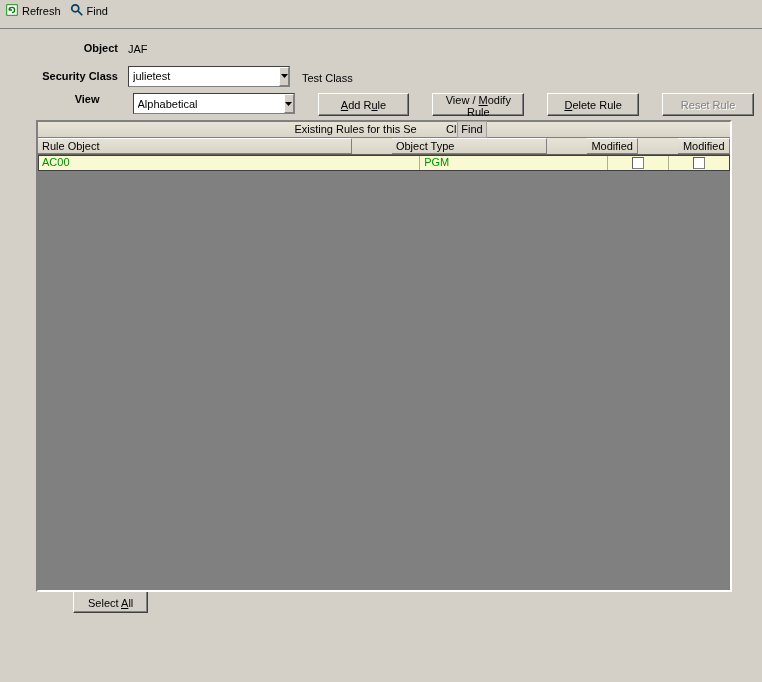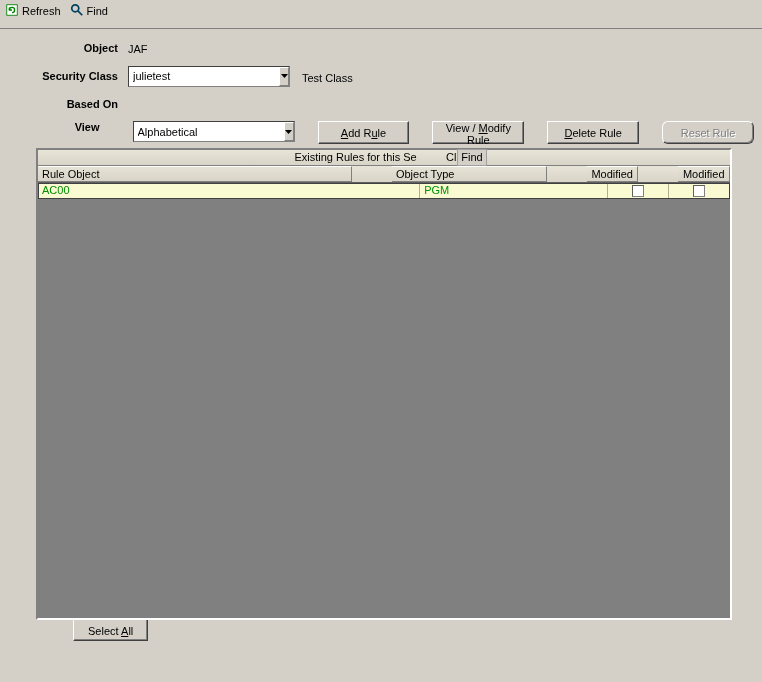--- a/index.html
+++ b/index.html
@@ -96,21 +96,20 @@
       border-right-color: #404040;
       border-bottom-color: #404040;
       box-shadow: inset -1px -1px 0 #808080;
       font: inherit;
       cursor: pointer;
     }
     .action-btn:disabled {
       color: #808080;
       text-shadow: 1px 1px 0 #fff;
       cursor: default;
-      border-radius: 6px;
     }
     .table-container {
       margin: 0 22px 0 28px;
       border: 2px solid #fff;
       border-top-color: #808080;
       border-left-color: #808080;
       background: #808080;
       height: 472px;
       position: relative;
     }
@@ -246,24 +245,20 @@
       <input type="text" value="julietest" style="">
       <div class="combo-btn">
         <svg width="7" height="4" viewBox="0 0 7 4">
             <path d="M0 0 L7 0 L3.5 4 Z" fill="#000"></path>
           </svg>
       </div>
     </div>
     <div class="sc-extra">Test Class</div>
   </div>
 
-  <div class="form-row">
-    <div class="form-label">Based On</div>
-    <div class="form-value"></div>
-  </div>
 
   <div class="view-row">
     <div class="form-label">View</div>
     <div class="combo">
       <input type="text" value="Alphabetical" style="">
       <div class="combo-btn">
         <svg width="7" height="4" viewBox="0 0 7 4">
             <path d="M0 0 L7 0 L3.5 4 Z" fill="#000"></path>
           </svg>
       </div>

